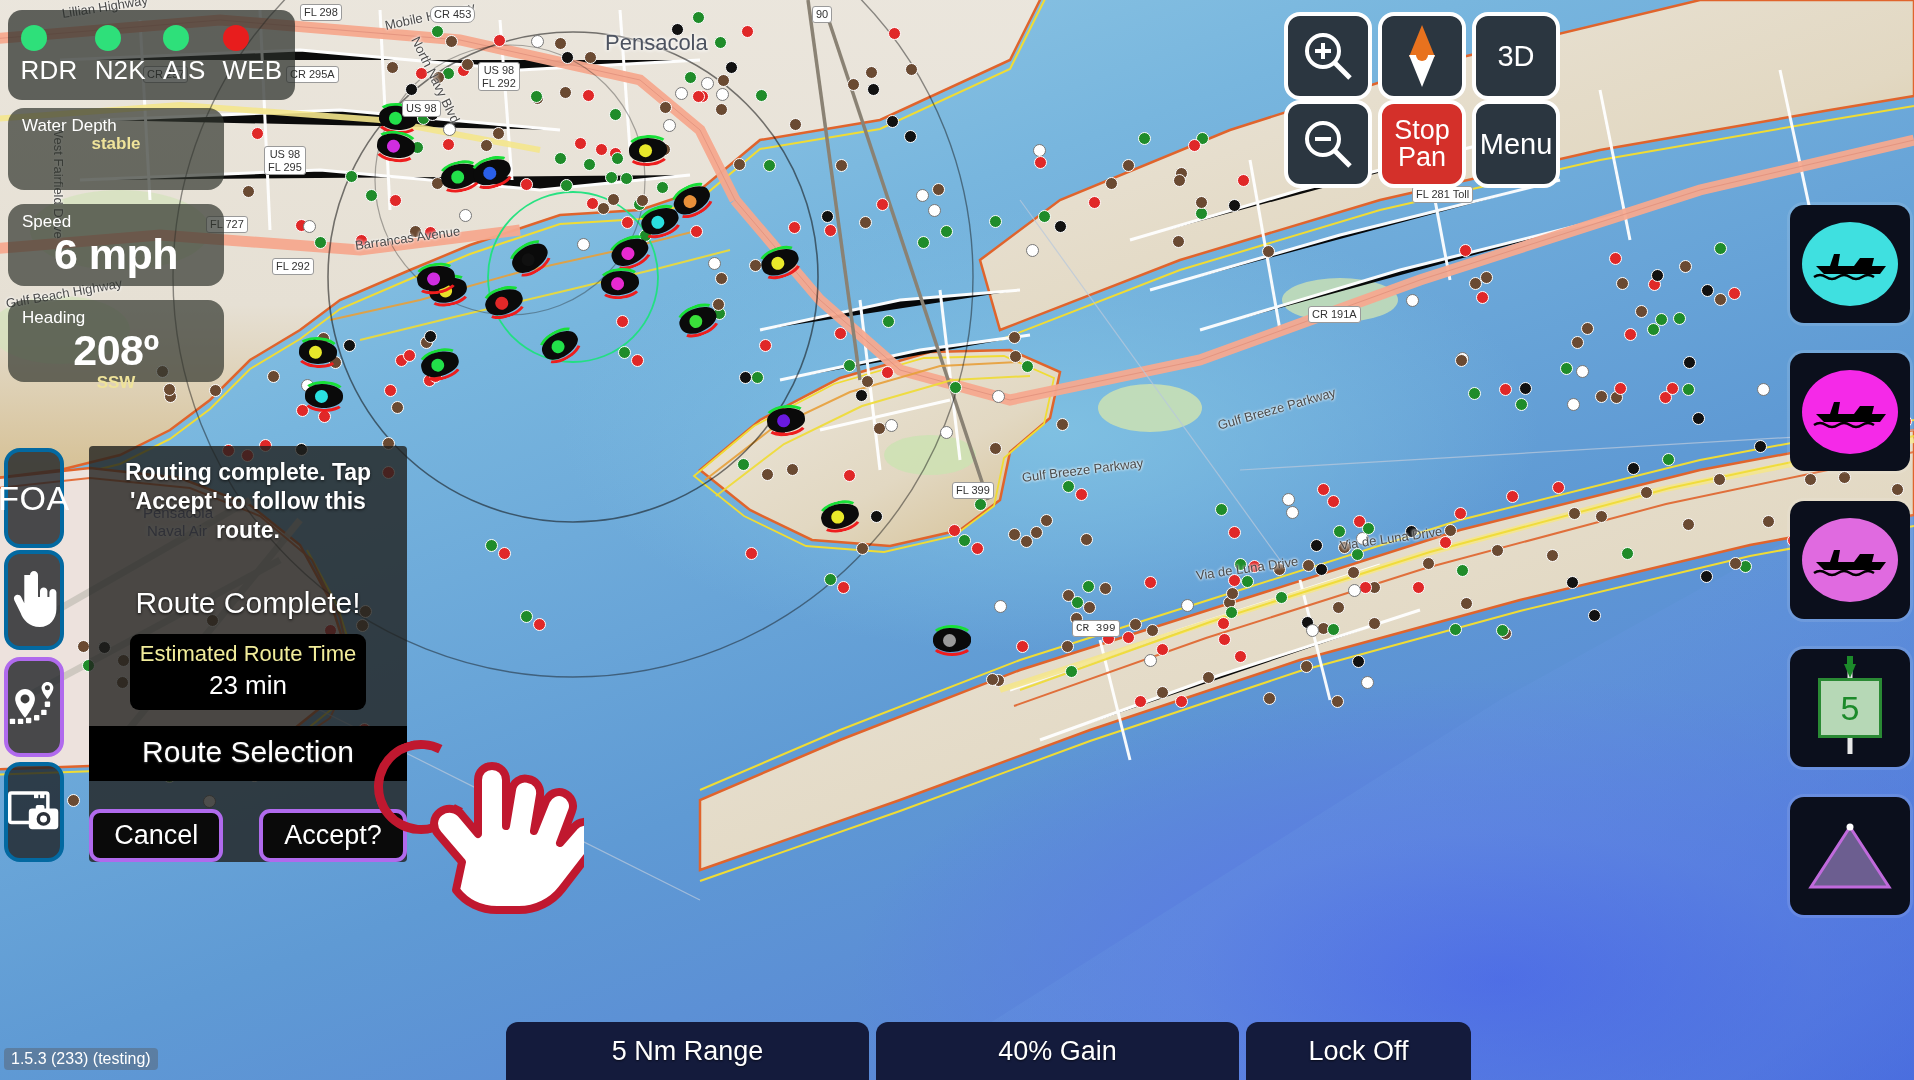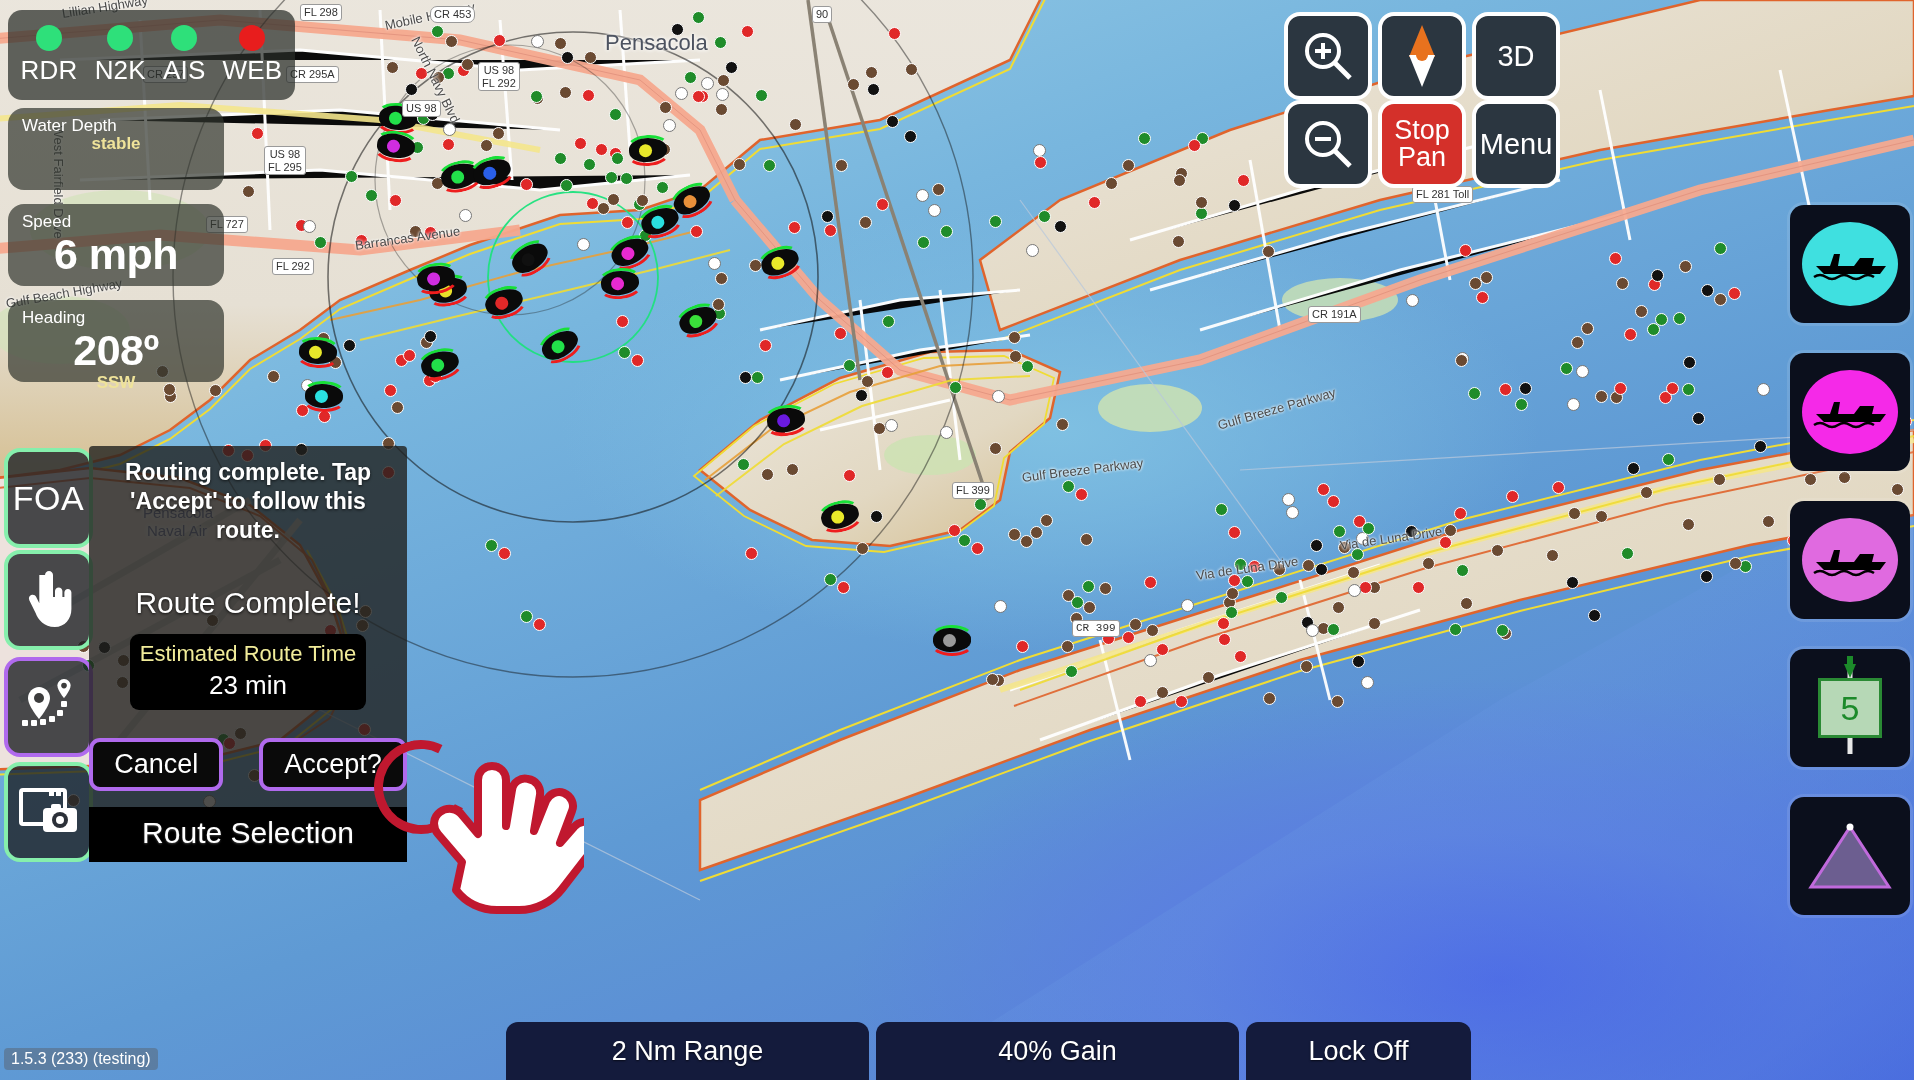--- a/index.html
+++ b/index.html
@@ -64,41 +64,41 @@
 
   
   .panel {
     position: absolute; background: rgba(40,44,40,.72);
     border-radius: 14px; color: #fff;
   }
   #status-panel {
     left: 8px; top: 10px; width: 287px; height: 90px;
     display: flex; align-items: center; justify-content: space-around; padding: 0 4px;
   }
-  .status-item { display: flex; flex-direction: column; align-items: center; gap: 4px; }
+  .status-item { display: flex; flex-direction: column; align-items: flex-start; gap: 4px; }
   .status-led { width: 26px; height: 26px; border-radius: 50%; }
   .status-label { font-size: 26px; color: #fff; letter-spacing: .2px; }
 
   .data-card {
     position: absolute; background: rgba(48,52,46,.70); border-radius: 16px;
     color: #fff; padding: 8px 14px 6px 14px;
   }
   .data-card .dc-title { font-size: 17px; font-weight: 400; }
   .data-card .dc-value { font-size: 43px; font-weight: 700; text-align: center;
     letter-spacing: -.5px; margin-top: -2px; }
   .data-card .dc-sub { font-size: 17px; font-weight: 700; color: #efe39a;
     text-align: center; margin-top: -2px; }
   #card-depth { left: 8px; top: 108px; width: 216px; height: 82px; }
   #card-speed { left: 8px; top: 204px; width: 216px; height: 82px; }
   #card-heading { left: 8px; top: 300px; width: 216px; height: 82px; }
 
   
   .tool-btn {
-    position: absolute; left: 4px; width: 89px; height: 100px;
-    background: rgba(30,34,38,.80); border: 4px solid #86efac;
+    position: absolute; left: 4px; width: 60px; height: 100px;
+    background: rgba(30,34,38,.80); border: 4px solid #0369a1;
     border-radius: 16px; display: flex; align-items: center; justify-content: center;
     color: #fff;
   }
   #tool-foa { top: 448px; font-size: 34px; letter-spacing: .5px; }
   #tool-hand { top: 550px; }
   #tool-route { top: 657px; border-color: #b06aed; }
   #tool-shot { top: 762px; }
 
   #version-badge {
     position: absolute; left: 4px; top: 1048px;
@@ -954,25 +954,25 @@
   <div id="version-badge">1.5.3 (233) (testing)</div>
 
   <div id="route-dialog">
     <div id="rd-msg">Routing complete. Tap 'Accept' to follow this route.</div>
     <div id="rd-progress" style="background: rgb(171, 87, 240);"></div>
     <div id="rd-complete">Route Complete!</div>
     <div id="rd-ert">
       <div class="ert-title">Estimated Route Time</div>
       <div class="ert-value">23 min</div>
     </div>
+    <div id="rd-footer">Route Selection</div>
     <div id="rd-buttons">
       <button class="rd-btn">Cancel</button>
       <button class="rd-btn">Accept?</button>
     </div>
-    <div id="rd-footer">Route Selection</div>
   </div>
 
   <div id="tap-ring"></div>
   <svg id="hand-cursor" viewBox="0 0 180 200">
     <path d="M58 120 L34 92 c-6-7-5-17 2-22 7-5 17-4 22 3 l16 19 V38
              c0-8 6-14 14-14 8 0 14 6 14 14 v46 l6-36 c1-8 9-13 16-11 8 1 13 8 12 16
              l-6 36 12-30 c3-7 11-11 18-8 7 3 11 11 8 18 l-12 32 14-16
              c5-6 14-7 20-2 6 5 7 14 2 20 l-34 44 c-10 13-26 21-43 21 h-22
              c-16 0-31-7-41-20 z" fill="#ffffff" stroke="#c0182f" stroke-width="8" stroke-linejoin="round"></path>
   </svg>
@@ -1051,17 +1051,17 @@
       </div>
     </div>
   </div>
   <div id="rail-5" class="rail-btn">
     <svg width="86" height="70" viewBox="0 0 86 70">
       <path d="M43 6 L82 66 L4 66 Z" fill="rgba(190,160,240,.55)" stroke="#c06adc" stroke-width="3"></path>
       <circle cx="43" cy="6" r="3.5" fill="#ffffff"></circle>
     </svg>
   </div>
 
-  <div id="bb-range" class="bottom-btn">2 Nm Range</div>
+  <div id="bb-range" class="bottom-btn">5 Nm Range</div>
   <div id="bb-gain" class="bottom-btn">40% Gain</div>
   <div id="bb-lock" class="bottom-btn">Lock Off</div>
 
 </div>
 
 </body></html>

